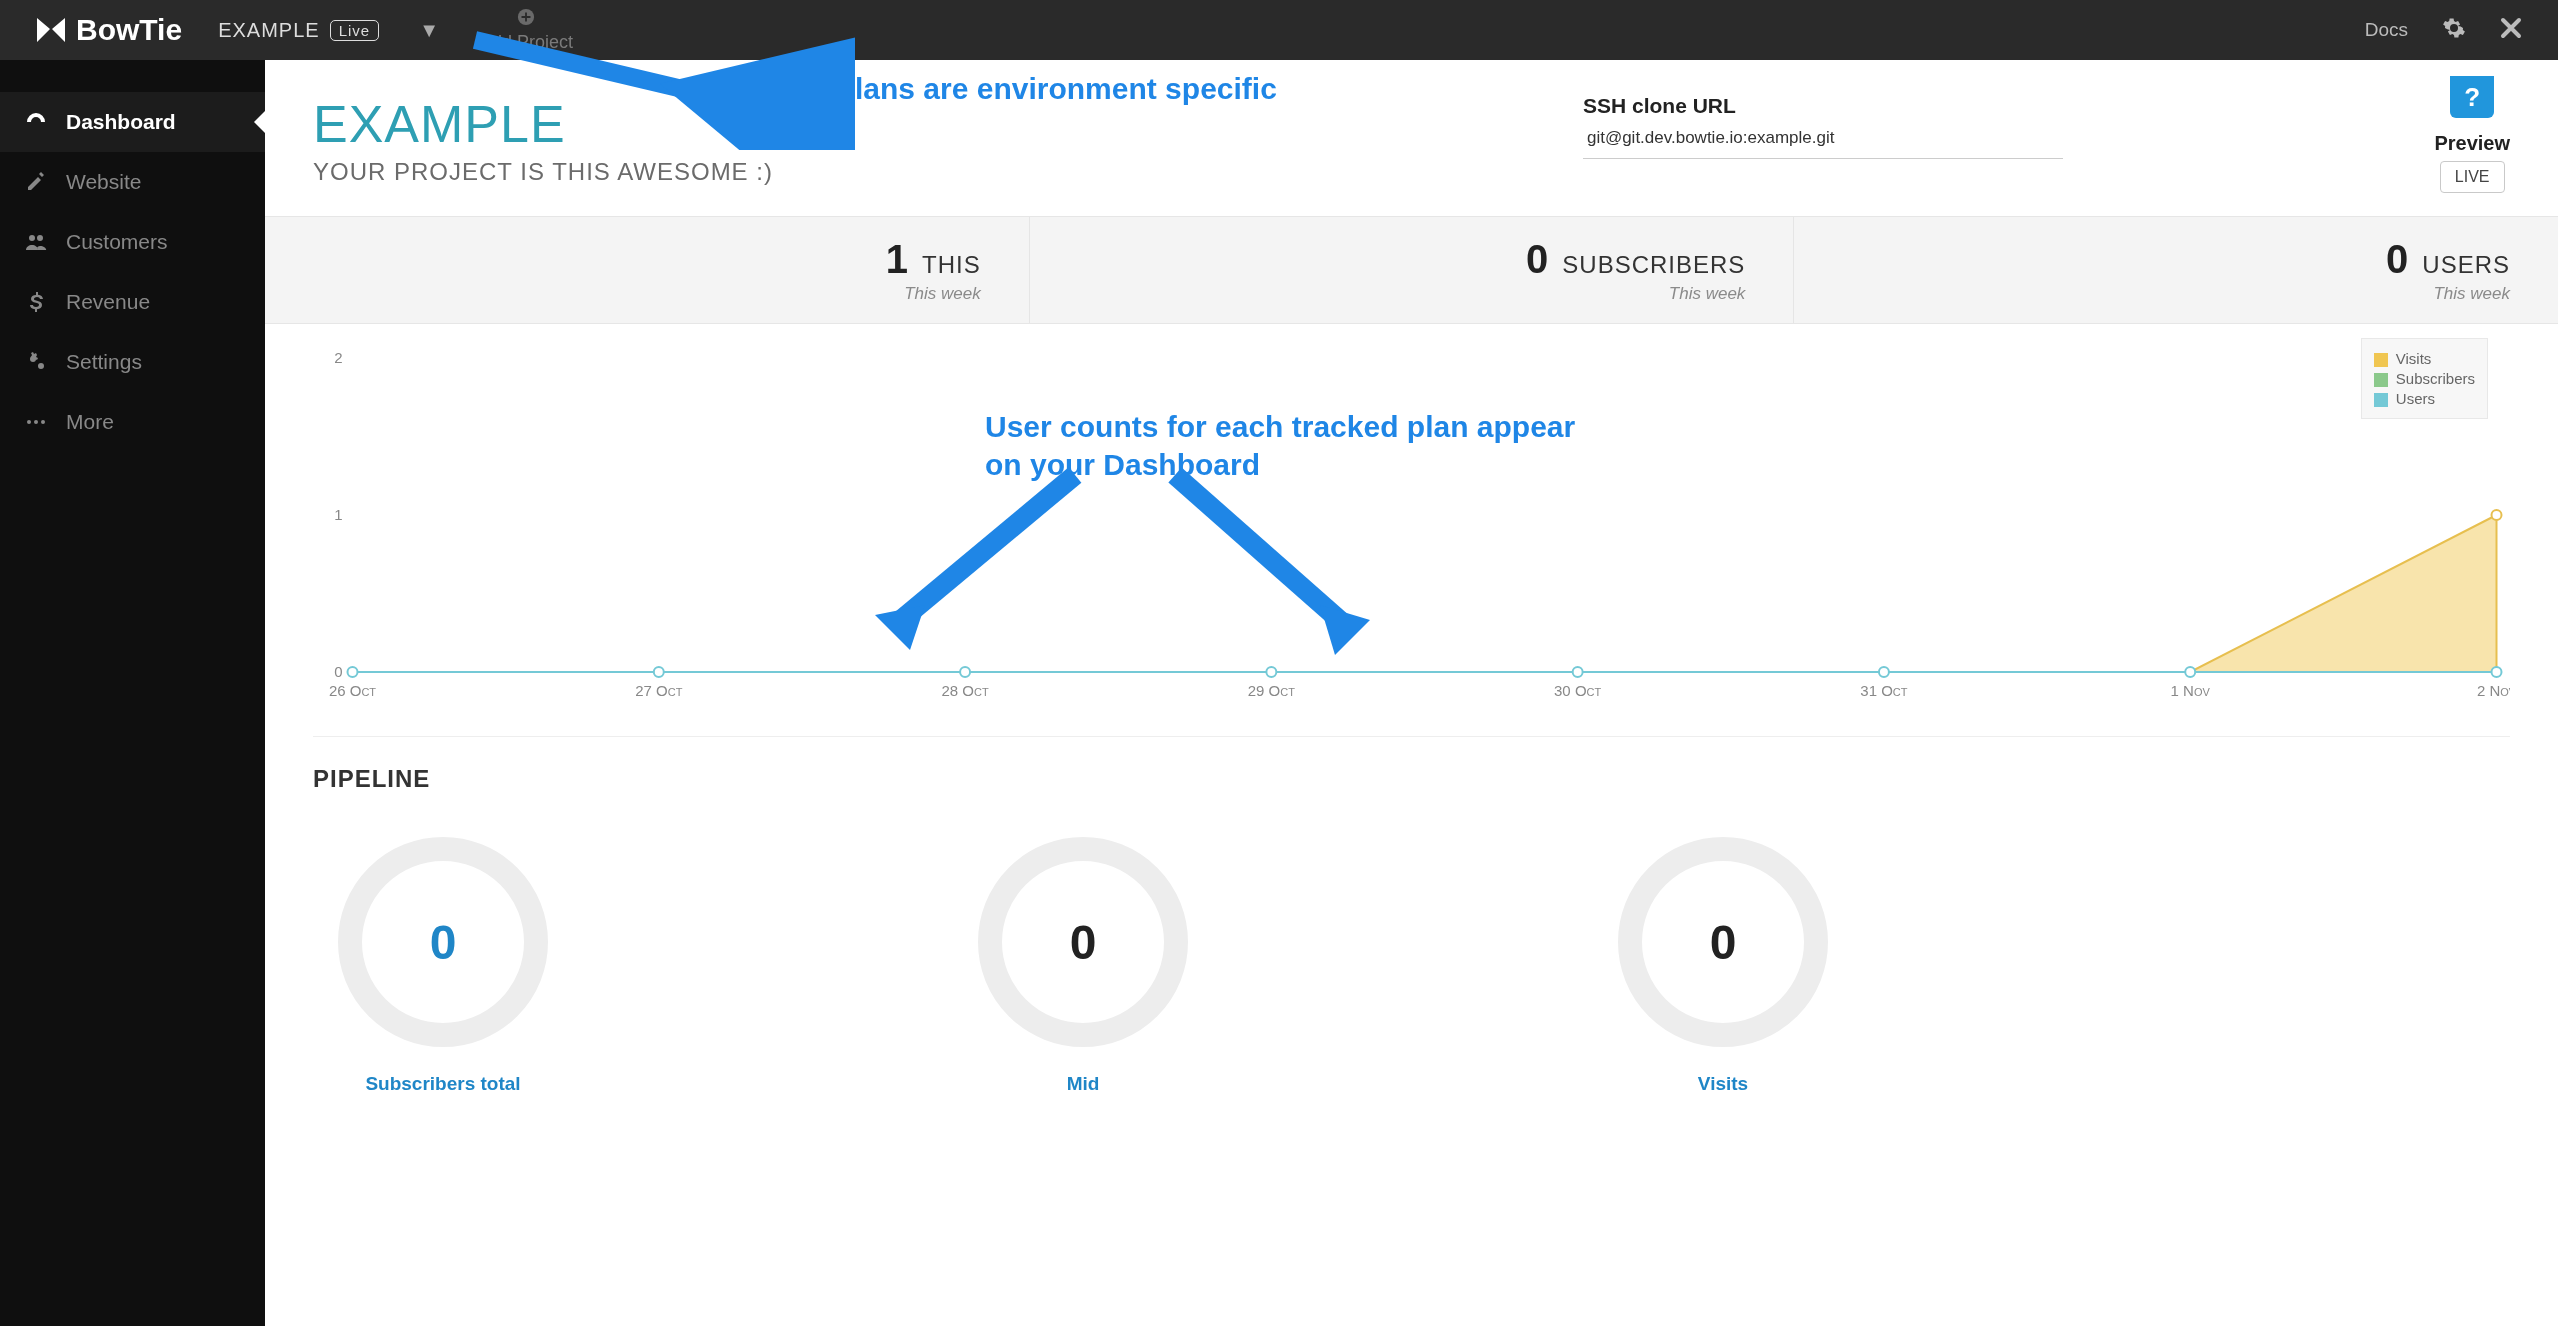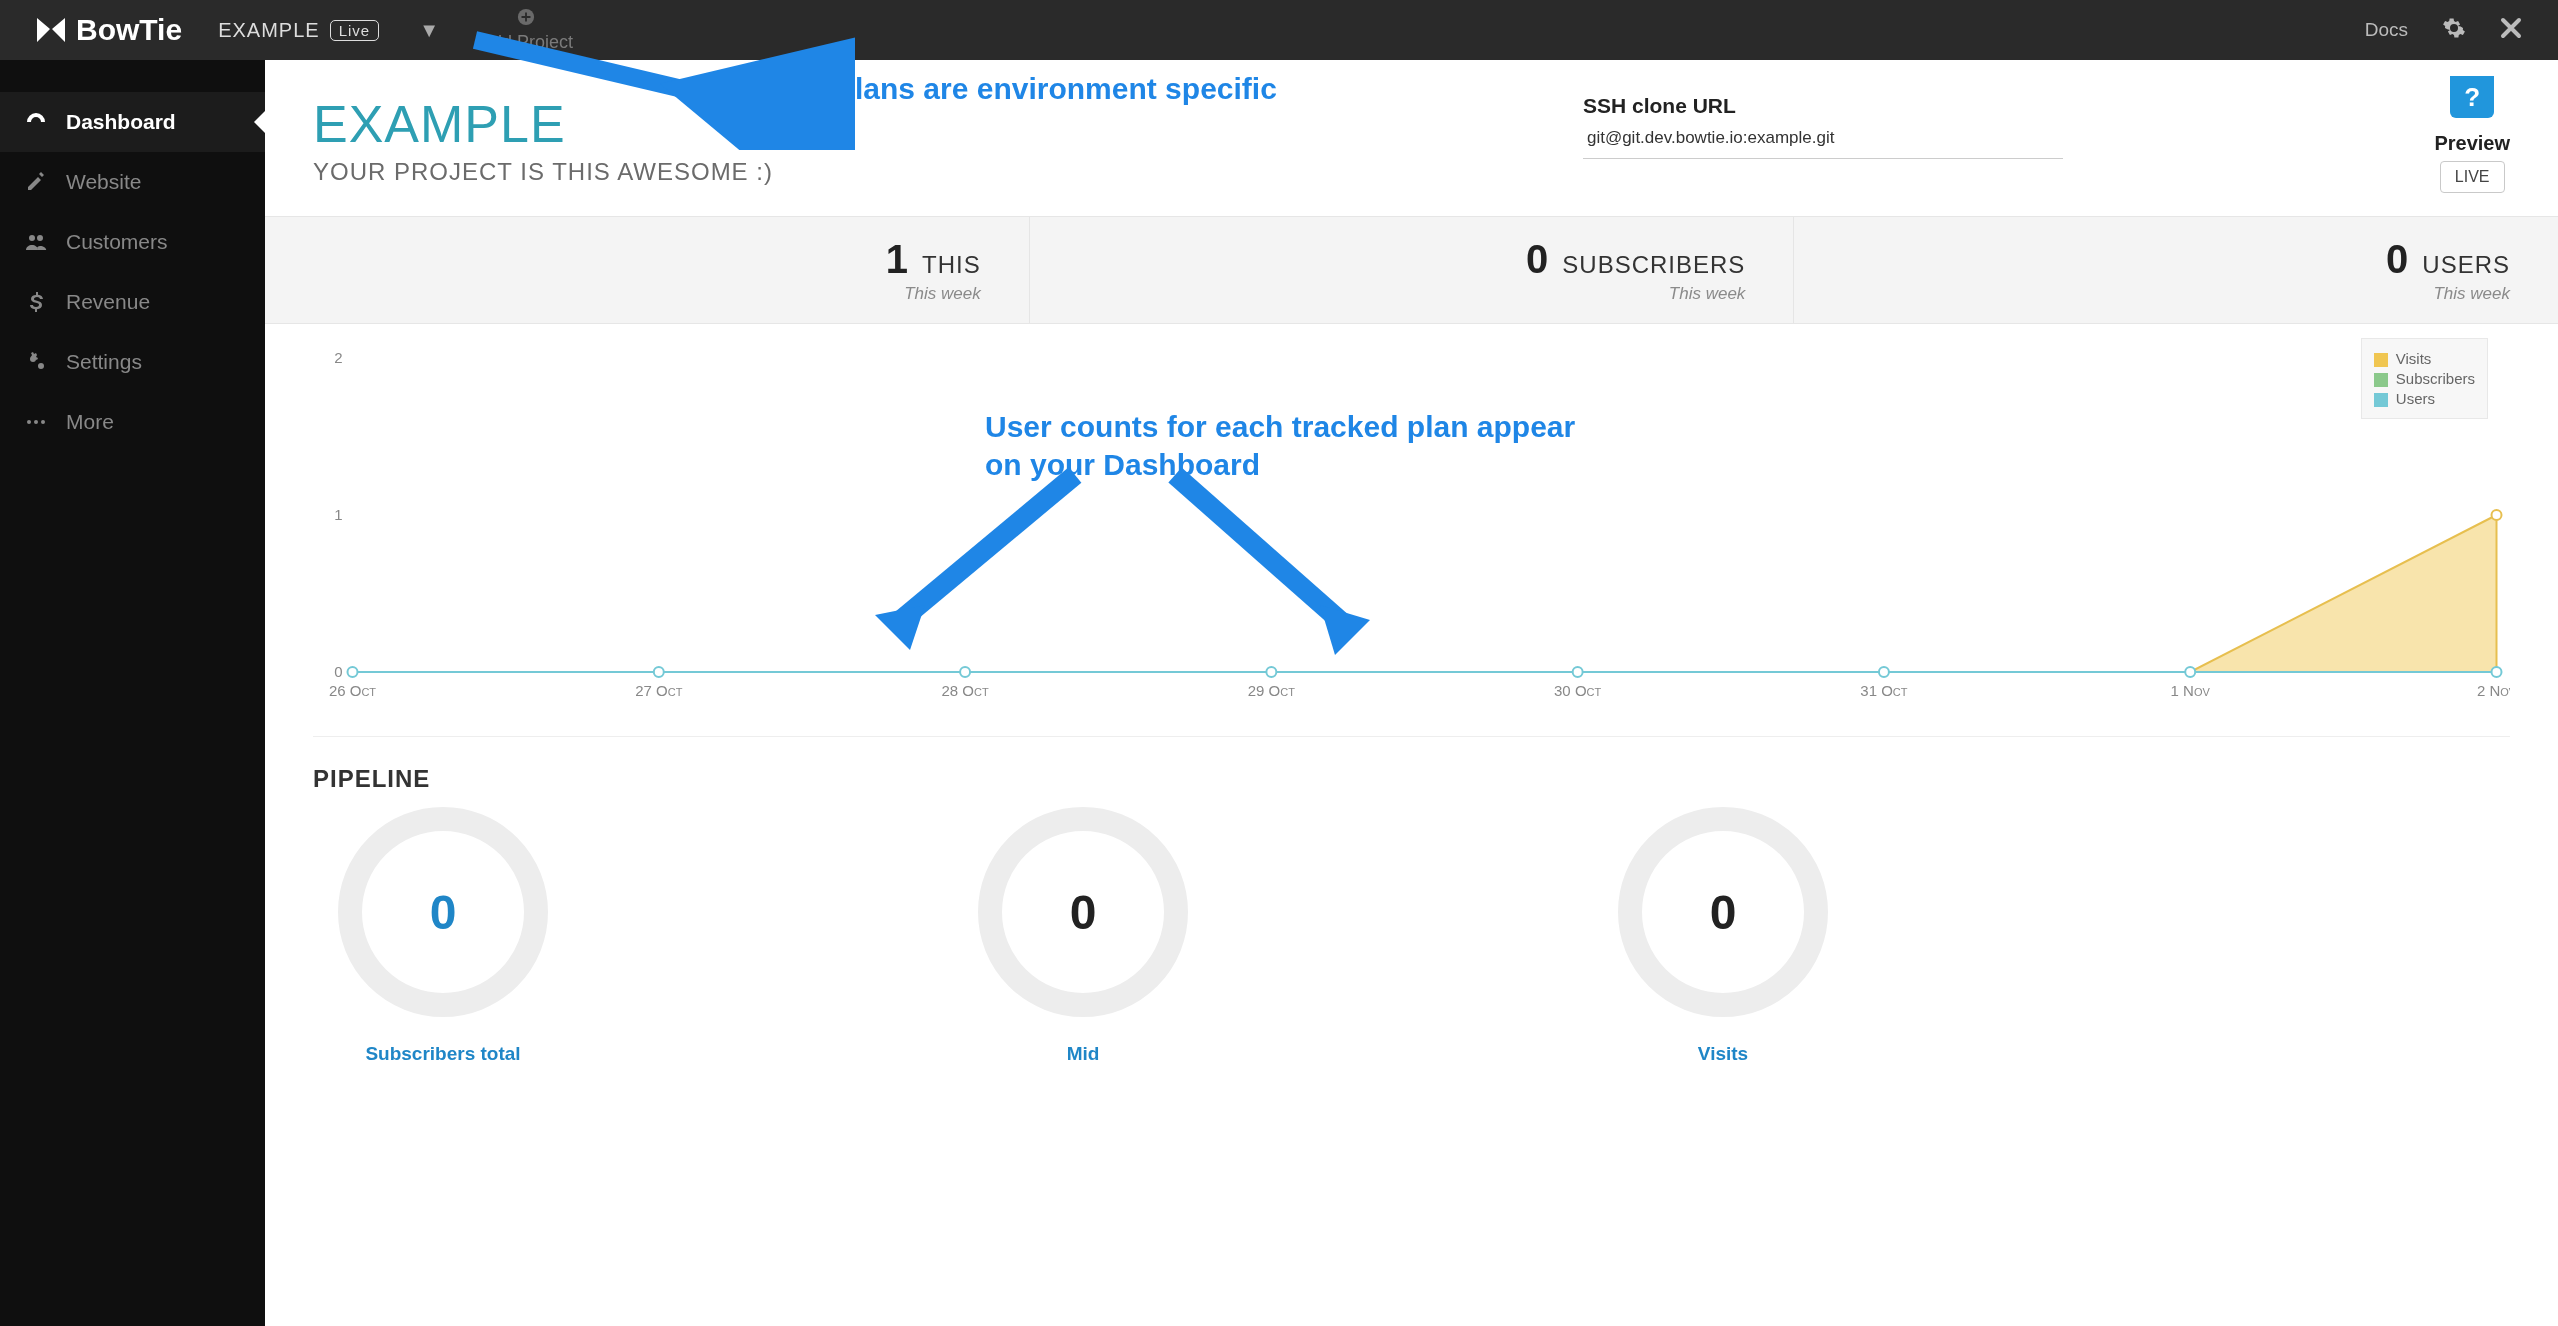--- a/index.html
+++ b/index.html
@@ -131,21 +131,21 @@
   .ytick{font-size:15px;fill:#888;}
   .xtick{font-size:15px;fill:#888;}
   .grid{stroke:#eee;stroke-width:1;}
   .series-line{stroke:#74c9d6;stroke-width:2;fill:none;}
   .series-pt{fill:#fff;stroke:#74c9d6;stroke-width:2;}
   .visits-area{fill:#f5d989;fill-opacity:.7;stroke:#e7bf4f;stroke-width:2;}
   .divider{border-top:1px solid #eee;margin:12px 48px 0;}
 
   
   .pipeline{padding:28px 48px;}
-  .pipeline h3{font-size:24px;letter-spacing:1px;color:#333;font-weight:800;margin-bottom:14px;}
+  .pipeline h3{font-size:24px;letter-spacing:1px;color:#333;font-weight:800;margin-bottom:44px;}
   .donuts{display:flex;gap:380px;}
   .donut-col{display:flex;flex-direction:column;align-items:center;width:260px;}
   .donut{width:210px;height:210px;border-radius:50%;border:24px solid #ededed;
     display:flex;align-items:center;justify-content:center;
     font-size:48px;font-weight:800;color:#222;}
   .donut.blue{color:#1f86c7;}
   .donut-label{margin-top:26px;font-size:19px;font-weight:700;color:#1f86c7;}
 
   
   .anno{position:absolute;color:#1f86e6;font-weight:700;font-size:30px;line-height:1.25;pointer-events:none;}

